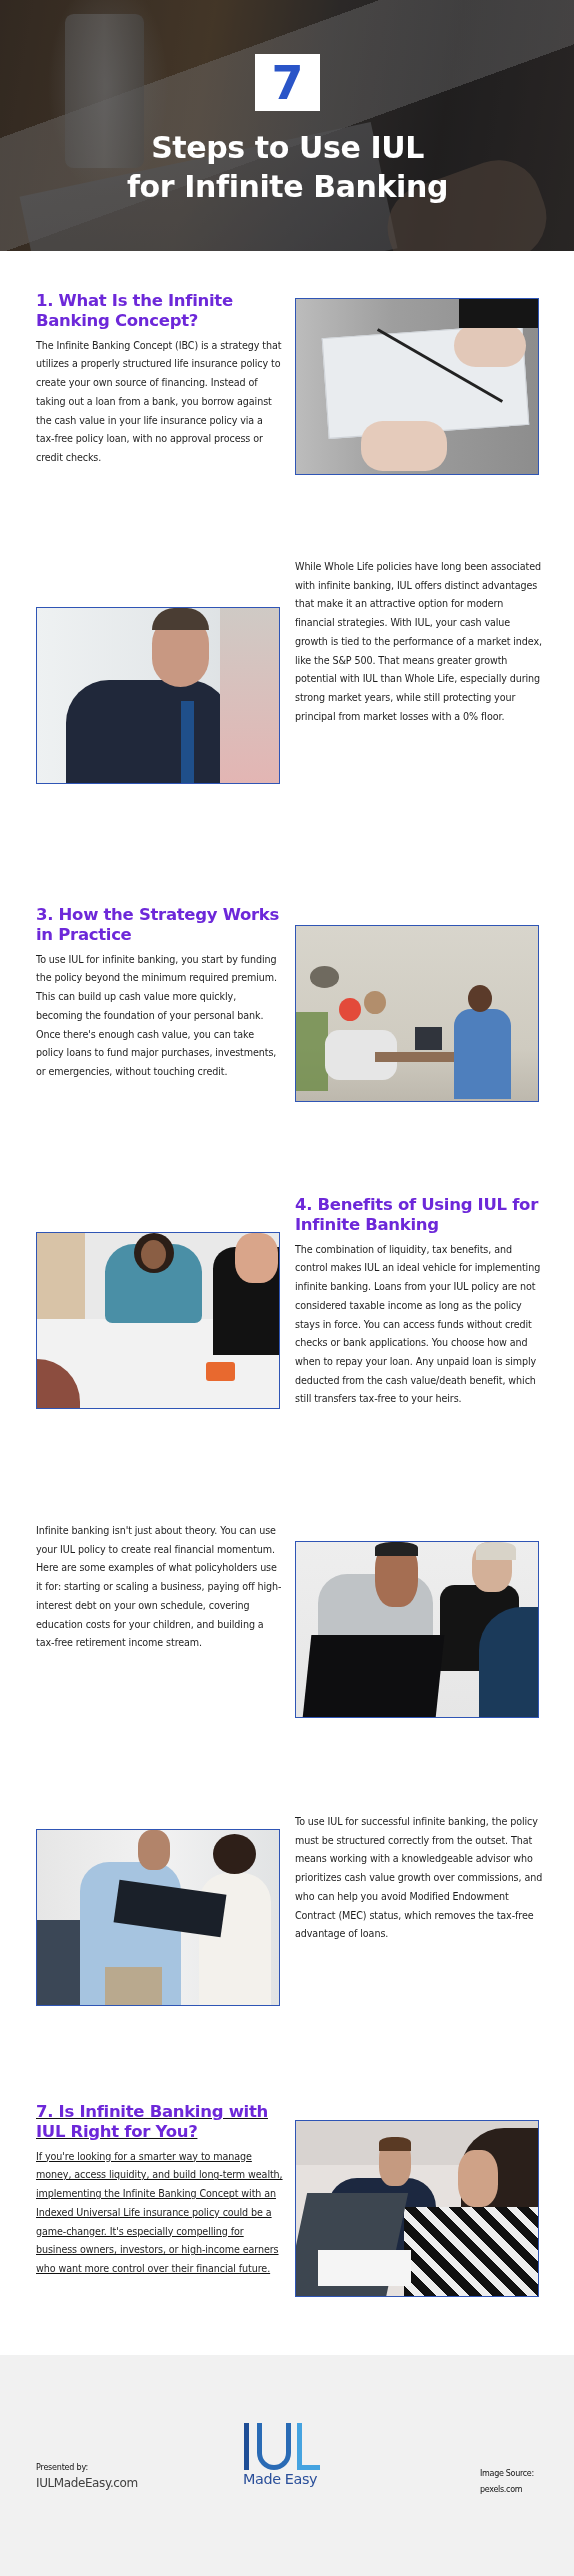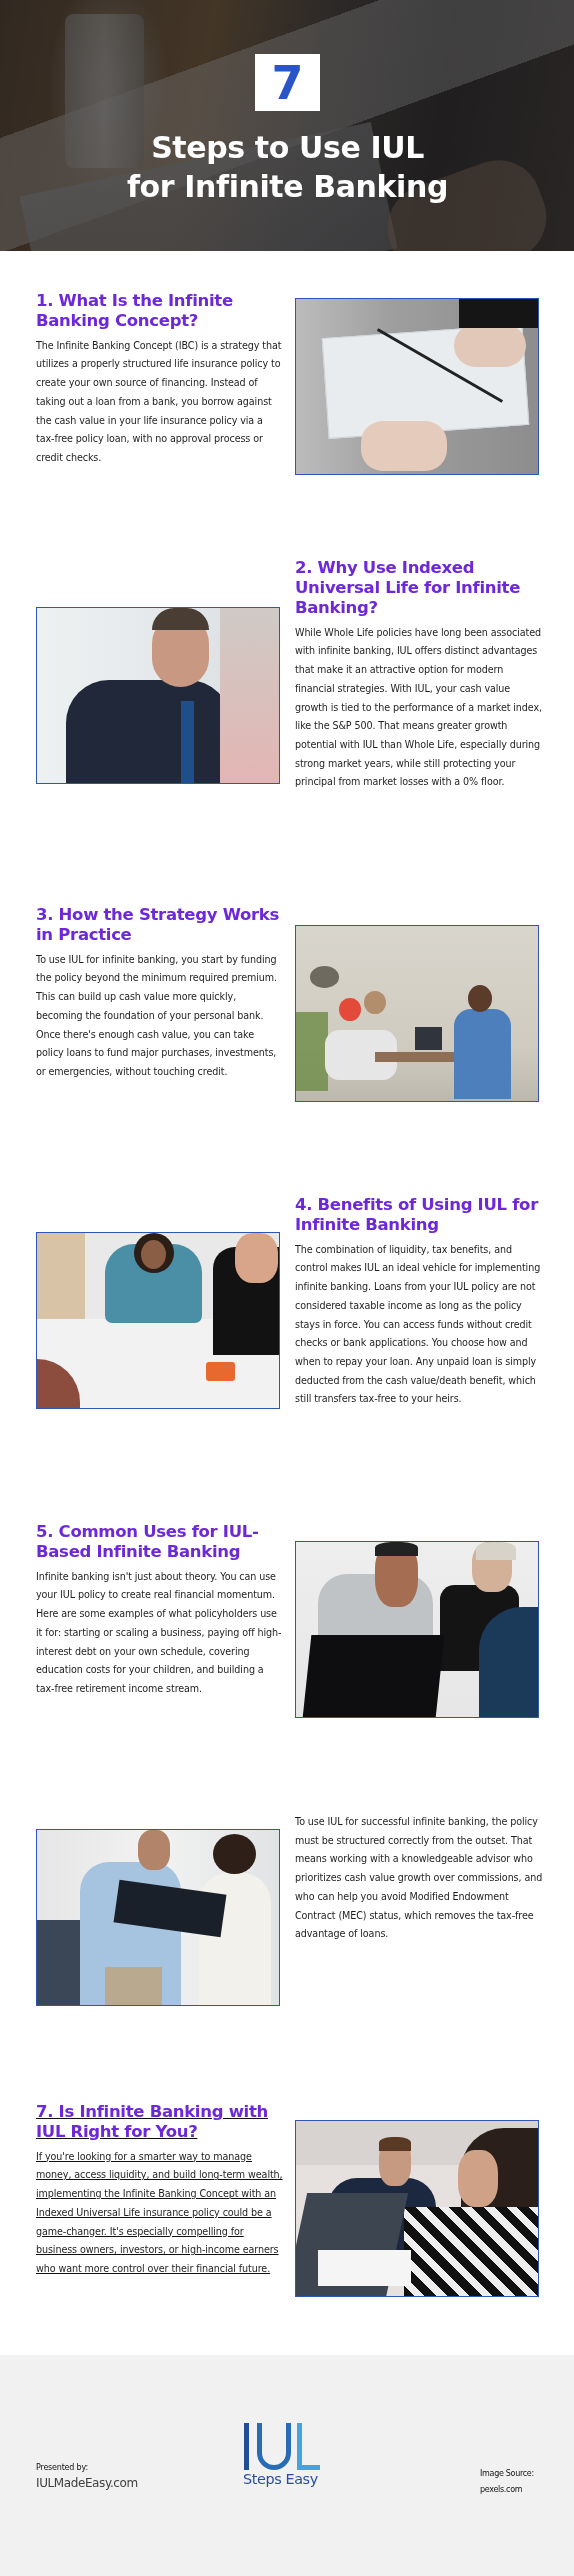--- a/index.html
+++ b/index.html
@@ -116,21 +116,20 @@
   <div class="photo" style="left:36px; top:607px;">
     <div class="ph" style="inset:0; background:linear-gradient(90deg,#eef1f2,#e3e7e9 60%,#d8dcdf);"></div>
     <div class="ph" style="left:43px; top:101px; width:65px; height:25px; background:#c9cfd3;"></div>
     <div class="ph" style="left:29px; top:72px; width:165px; height:108px; background:#20283a; border-radius:43px 43px 0 0;"></div>
     <div class="ph" style="left:115px; top:7.2px; width:57px; height:72px; background:#c89882; border-radius:29px;"></div>
     <div class="ph" style="left:115px; top:0px; width:57px; height:21.6px; background:#4a3d33; border-radius:29px 29px 0 0;"></div>
     <div class="ph" style="left:144px; top:93px; width:13px; height:83px; background:#1f4f8a;"></div>
     <div class="ph" style="left:183px; top:0; width:61px; height:177px; background:linear-gradient(180deg,#cfcac5,#e3b5b3);"></div>
   </div>
   <div class="sec-text" style="left:295px; top:558px;">
-    <h2>2. Why Use Indexed Universal Life for Infinite Banking?</h2>
     <p>While Whole Life policies have long been associated with infinite banking, IUL offers distinct advantages that make it an attractive option for modern financial strategies. With IUL, your cash value growth is tied to the performance of a market index, like the S&amp;P 500. That means greater growth potential with IUL than Whole Life, especially during strong market years, while still protecting your principal from market losses with a 0% floor.</p>
   </div>
 
   <div class="sec-text" style="left:36px; top:905px;">
     <h2>3. How the Strategy Works in Practice</h2>
     <p>To use IUL for infinite banking, you start by funding the policy beyond the minimum required premium. This can build up cash value more quickly, becoming the foundation of your personal bank. Once there's enough cash value, you can take policy loans to fund major purchases, investments, or emergencies, without touching credit.</p>
   </div>
   <div class="photo" style="left:295px; top:925px;">
     <div class="ph" style="inset:0; background:linear-gradient(180deg,#d8d5cc,#cfcbc0 70%,#bdb8ad);"></div>
     <div class="ph" style="left:14.4px; top:40px; width:29px; height:21.6px; background:#6f6a5f; border-radius:50%;"></div>
@@ -154,21 +153,20 @@
     <div class="ph" style="left:198px; top:0px; width:43px; height:50px; background:#d9a58a; border-radius:40%;"></div>
     <div class="ph" style="left:169px; top:129px; width:29px; height:18.7px; background:#e8692f; border-radius:2.9px;"></div>
     <div class="ph" style="left:0; top:126px; width:43px; height:51px; background:#8c4d3f; border-radius:0 43px 0 0;"></div>
   </div>
   <div class="sec-text" style="left:295px; top:1195px;">
     <h2>4. Benefits of Using IUL for Infinite Banking</h2>
     <p>The combination of liquidity, tax benefits, and control makes IUL an ideal vehicle for implementing infinite banking. Loans from your IUL policy are not considered taxable income as long as the policy stays in force. You can access funds without credit checks or bank applications. You choose how and when to repay your loan. Any unpaid loan is simply deducted from the cash value/death benefit, which still transfers tax-free to your heirs.</p>
   </div>
 
   <div class="sec-text" style="left:36px; top:1522px;">
-    <h2>5. Common Uses for IUL-Based Infinite Banking</h2>
     <p>Infinite banking isn't just about theory. You can use your IUL policy to create real financial momentum. Here are some examples of what policyholders use it for: starting or scaling a business, paying off high-interest debt on your own schedule, covering education costs for your children, and building a tax-free retirement income stream.</p>
   </div>
   <div class="photo" style="left:295px; top:1541px;">
     <div class="ph" style="inset:0; background:linear-gradient(180deg,#eeeeee,#e6e6e6);"></div>
     <div class="ph" style="left:21.6px; top:32px; width:115px; height:108px; background:#bfc3c6; border-radius:29px 29px 0 0;"></div>
     <div class="ph" style="left:79px; top:0px; width:43px; height:65px; background:#a56e52; border-radius:40%;"></div>
     <div class="ph" style="left:79px; top:0px; width:43px; height:14.4px; background:#222; border-radius:40% 40% 0 0;"></div>
     <div class="ph" style="left:144px; top:43px; width:79px; height:86px; background:#141414; border-radius:14.4px 14.4px 0 0;"></div>
     <div class="ph" style="left:176px; top:0px; width:40px; height:50px; background:#d3b098; border-radius:40%;"></div>
     <div class="ph" style="left:180px; top:0px; width:40px; height:18px; background:#d8d3c8; border-radius:40% 40% 0 0;"></div>
@@ -211,21 +209,21 @@
     <div class="small">Presented by:</div>
     <div class="big">IULMadeEasy.com</div>
   </div>
   <div class="logo">
     <div class="logo-iul">
       <div class="logo-i"></div>
       <div class="logo-u"></div>
       <div class="logo-l1"></div>
       <div class="logo-l2"></div>
     </div>
-    <div class="logo-text">Steps Easy</div>
+    <div class="logo-text">Made Easy</div>
   </div>
   <div class="img-source">
     <div>Image Source:</div>
     <div>pexels.com</div>
   </div>
 
 </div>
 
 
 </body></html>

